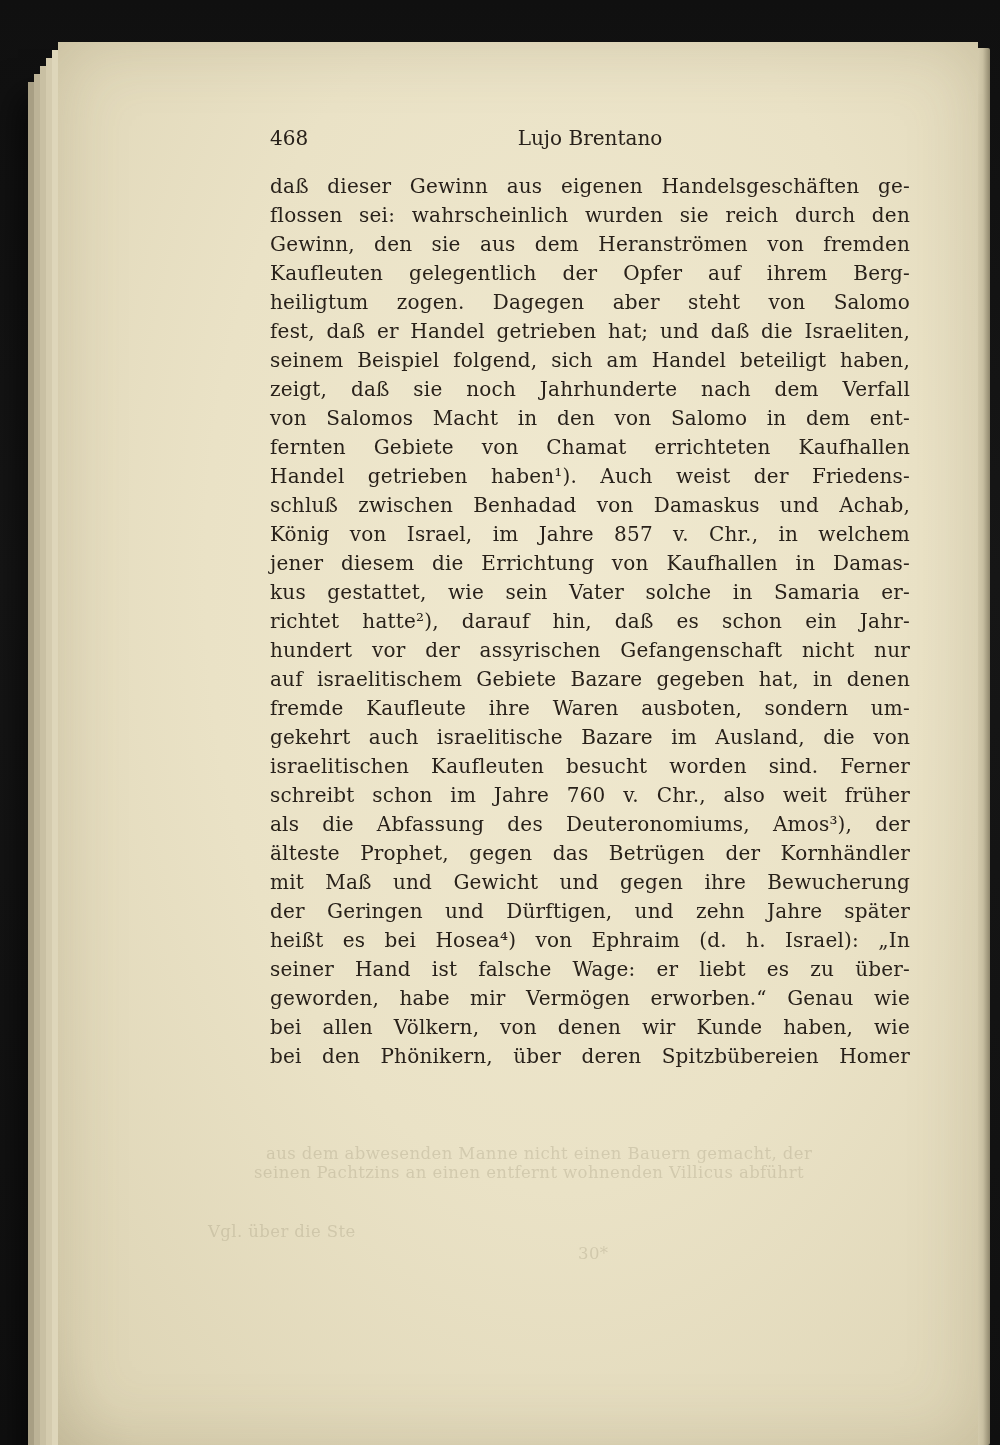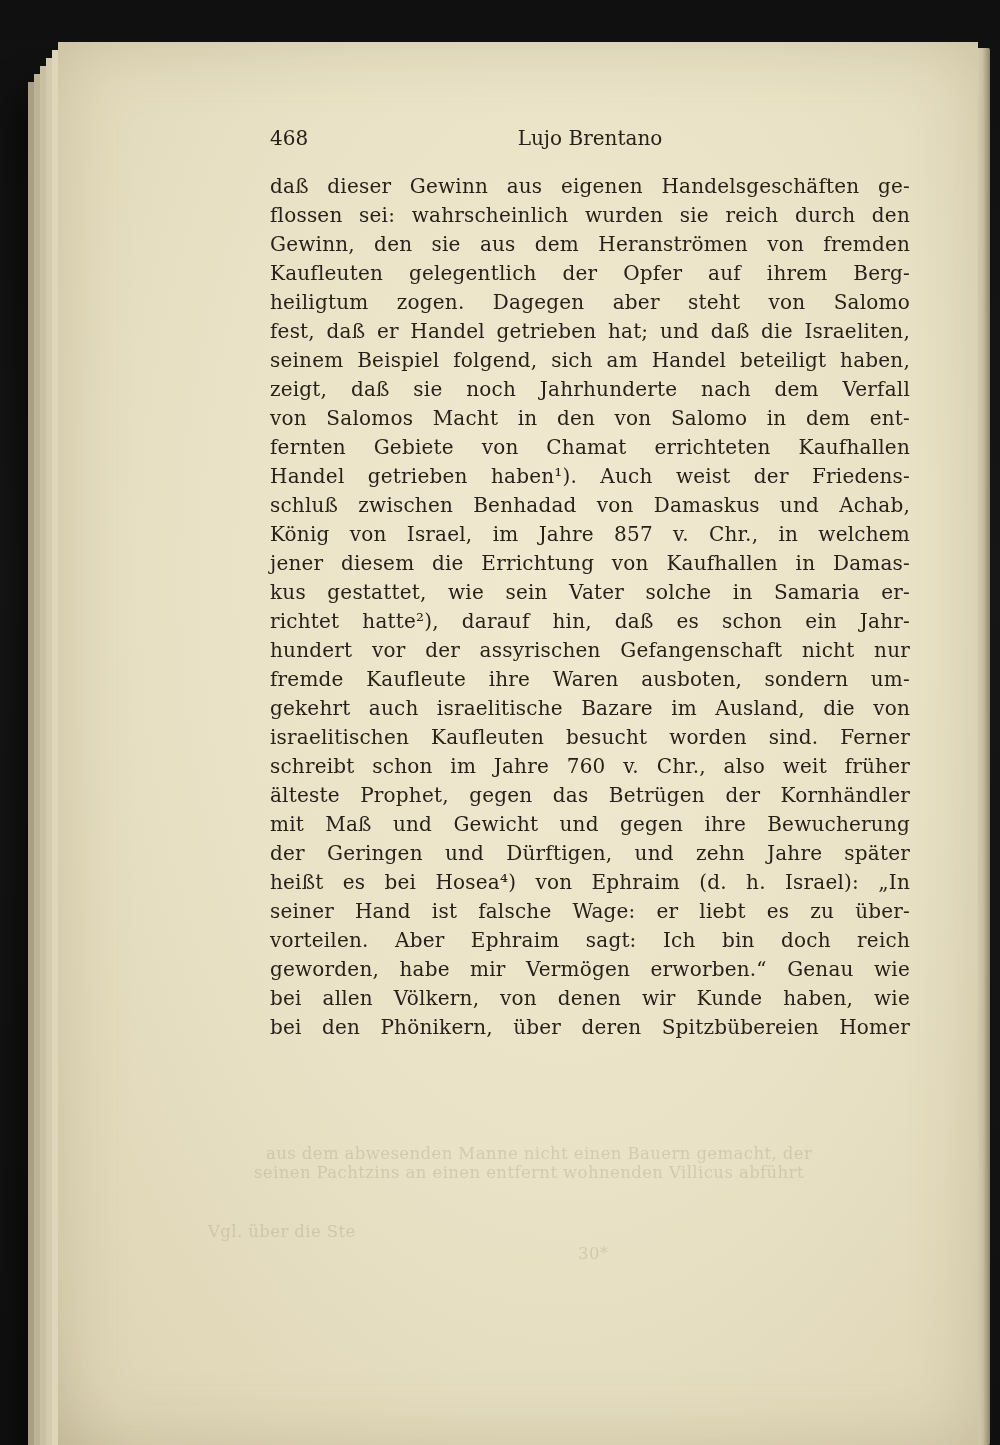--- a/index.html
+++ b/index.html
@@ -93,41 +93,42 @@
           <div class="line">König von Israel, im Jahre 857 v. Chr., in welchem</div>
 
           <div class="line">jener diesem die Errichtung von Kaufhallen in Damas-</div>
 
           <div class="line">kus gestattet, wie sein Vater solche in Samaria er-</div>
 
           <div class="line">richtet hatte²), darauf hin, daß es schon ein Jahr-</div>
 
           <div class="line">hundert vor der assyrischen Gefangenschaft nicht nur</div>
 
+          <div class="line">auf israelitischem Gebiete Bazare gegeben hat, in denen</div>
 
           <div class="line">fremde Kaufleute ihre Waren ausboten, sondern um-</div>
 
           <div class="line">gekehrt auch israelitische Bazare im Ausland, die von</div>
 
           <div class="line">israelitischen Kaufleuten besucht worden sind.  Ferner</div>
 
           <div class="line">schreibt schon im Jahre 760 v. Chr., also weit früher</div>
 
+          <div class="line">als die Abfassung des Deuteronomiums, Amos³), der</div>
 
           <div class="line">älteste Prophet, gegen das Betrügen der Kornhändler</div>
 
           <div class="line">mit Maß und Gewicht und gegen ihre Bewucherung</div>
 
           <div class="line">der Geringen und Dürftigen, und zehn Jahre später</div>
 
           <div class="line">heißt es bei Hosea⁴) von Ephraim (d. h. Israel): „In</div>
 
           <div class="line">seiner Hand ist falsche Wage: er liebt es zu über-</div>
 
-          <div class="line">vorteilen.  Aber Ephraim sagt: Ich bin doch reich</div>
 
           <div class="line">geworden, habe mir Vermögen erworben.“  Genau wie</div>
 
           <div class="line">bei allen Völkern, von denen wir Kunde haben, wie</div>
 
           <div class="line">bei den Phönikern, über deren Spitzbübereien Homer</div>
         </div>
     </div>
     <div class="bleed b1">aus dem abwesenden Manne nicht einen Bauern gemacht, der</div>
     <div class="bleed b2">seinen Pachtzins an einen entfernt wohnenden Villicus abführt</div>

